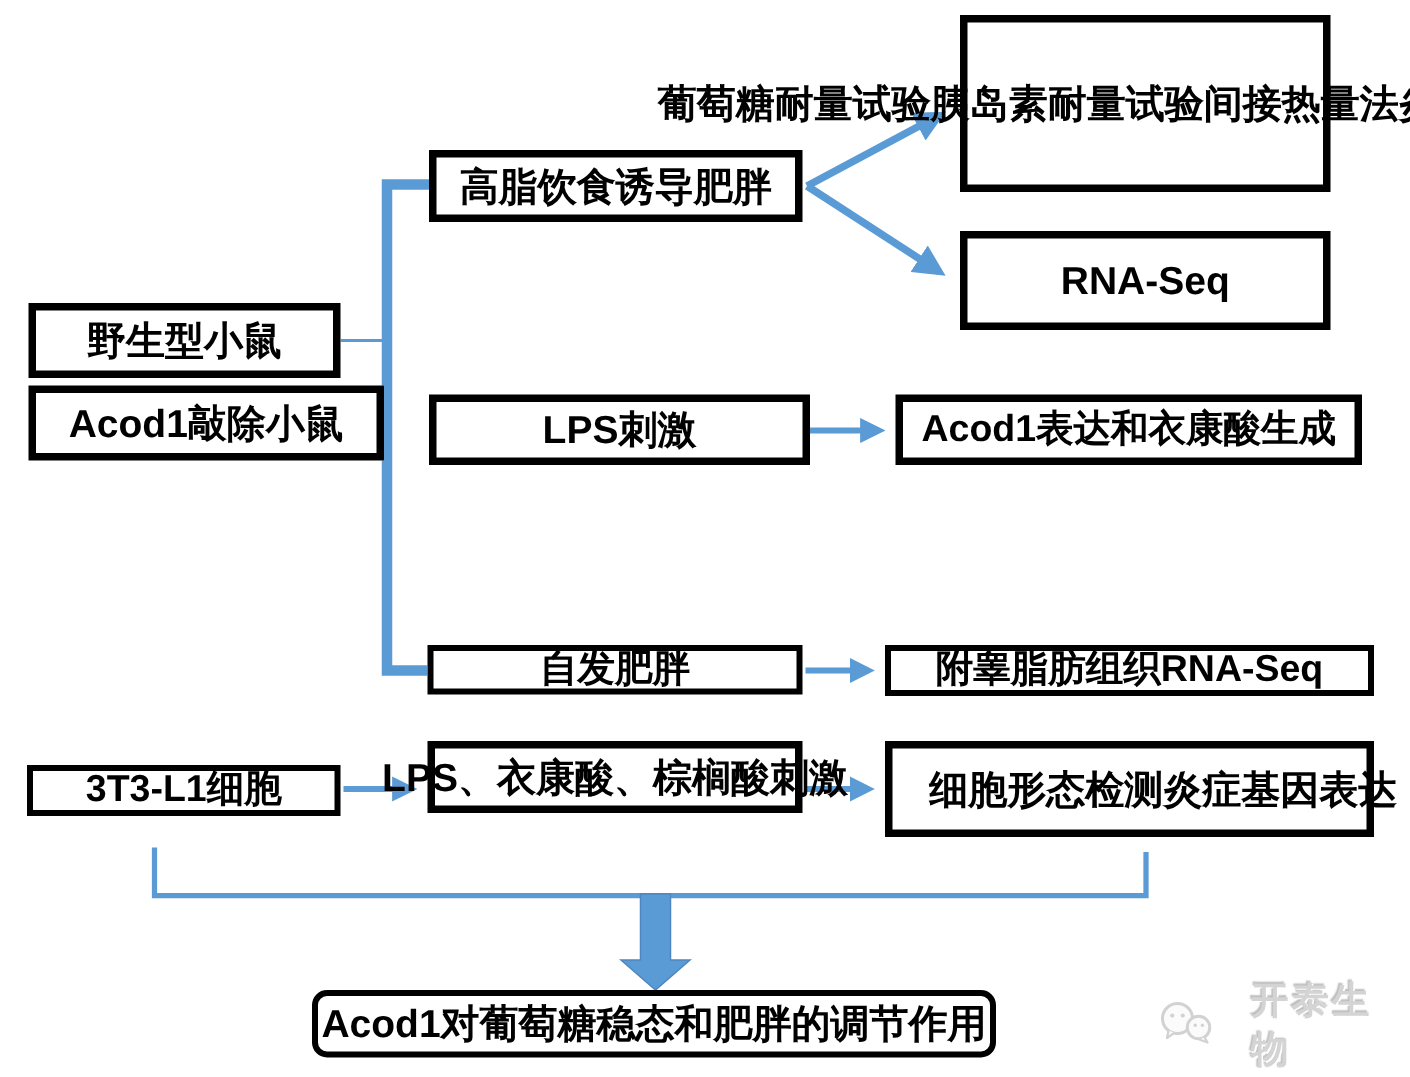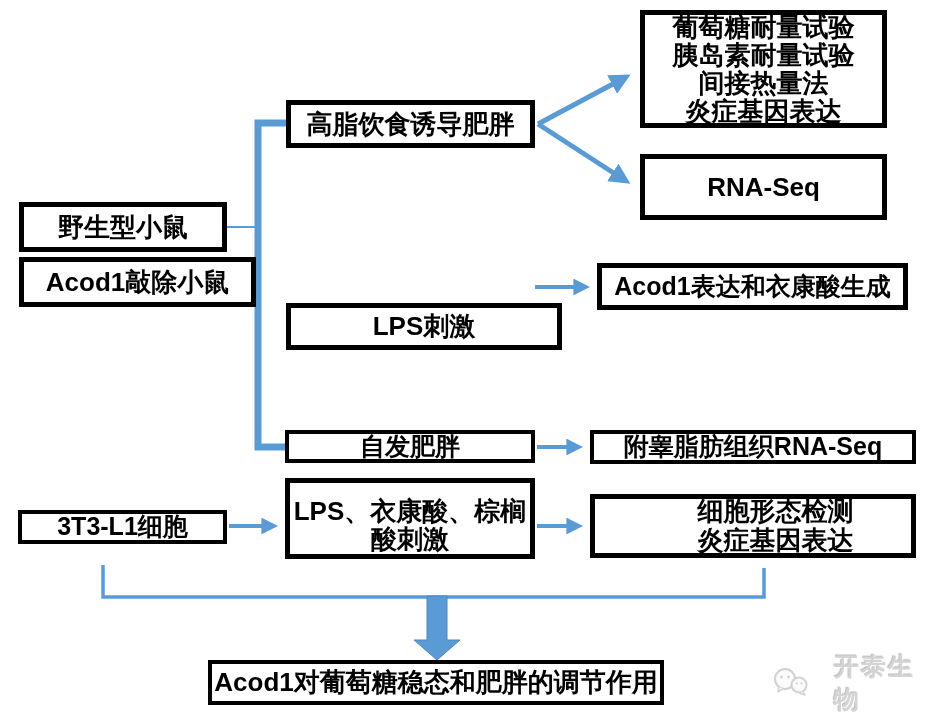--- a/index.html
+++ b/index.html
@@ -3,38 +3,38 @@
 <meta charset="utf-8">
 <style>
   html,body{margin:0;padding:0;background:#ffffff;}
   .canvas{
     position:relative;width:940px;height:718px;background:#ffffff;overflow:hidden;
     font-family:"Liberation Sans","DejaVu Sans",sans-serif;font-weight:bold;color:#000;
   }
   .wires{position:absolute;left:0;top:0;width:940px;height:718px;z-index:0;}
   .node{
     position:absolute;box-sizing:border-box;background:#ffffff;border:5px solid #000000;
-    display:flex;flex-direction:column;align-items:center;justify-content:center;
+    display:flex;flex-direction:row;align-items:center;justify-content:center;
     text-align:center;font-size:26px;line-height:1.1;z-index:1;white-space:nowrap;
   }
   .thin{border-width:4px;}
   
   .n-wild      {left:19px;  top:202px; width:208px; height:50px;}
   .n-ko        {left:19px;  top:257px; width:237px; height:50px;}
   .n-hfd       {left:286px; top:100px; width:249px; height:48px;}
   .n-tests     {left:640px; top:10px;  width:247px; height:118px; line-height:1.08;}
   .n-epirna    {left:640px; top:154px; width:247px; height:66px;}
-  .n-lps       {left:286px; top:263px; width:276px; height:47px;margin-top:40px;}
+  .n-lps       {left:286px; top:263px; width:254px; height:47px;}
   .n-acod1expr {left:597px; top:263px; width:311px; height:47px; font-size:25px;}
   .n-spont     {left:285px; top:430px; width:250px; height:33px; font-size:25px;}
   .n-epirna2   {left:590px; top:430px; width:326px; height:34px; font-size:25px;}
   .n-3t3       {left:18px;  top:510px; width:209px; height:34px; font-size:25px;}
-  .n-stim      {left:285px; top:478px; width:250px; height:81px;justify-content:flex-end;}
+  .n-stim      {left:285px; top:494px; width:250px; height:48px;}
   .n-morph     {left:590px; top:494px; width:326px; height:64px;padding-left:45px;}
-  .n-concl     {left:208px; top:660px; width:456px; height:45px; font-size:26px;}
+  .n-concl     {left:208px; top:660px; width:456px; height:45px; font-size:26px;border-radius:10px;}
   .line{display:block;}
   .watermark{
     position:absolute;left:772px;top:662px;width:160px;height:42px;z-index:1;
     display:flex;align-items:center;gap:24px;
     color:#d4d4d4;font-size:25px;letter-spacing:2px;
     text-shadow:1px 1px 0 #ffffff,-1px -1px 1px #bdbdbd;
   }
   .wm-icon{display:inline-flex;flex:0 0 auto;}
 </style>
 </head>

